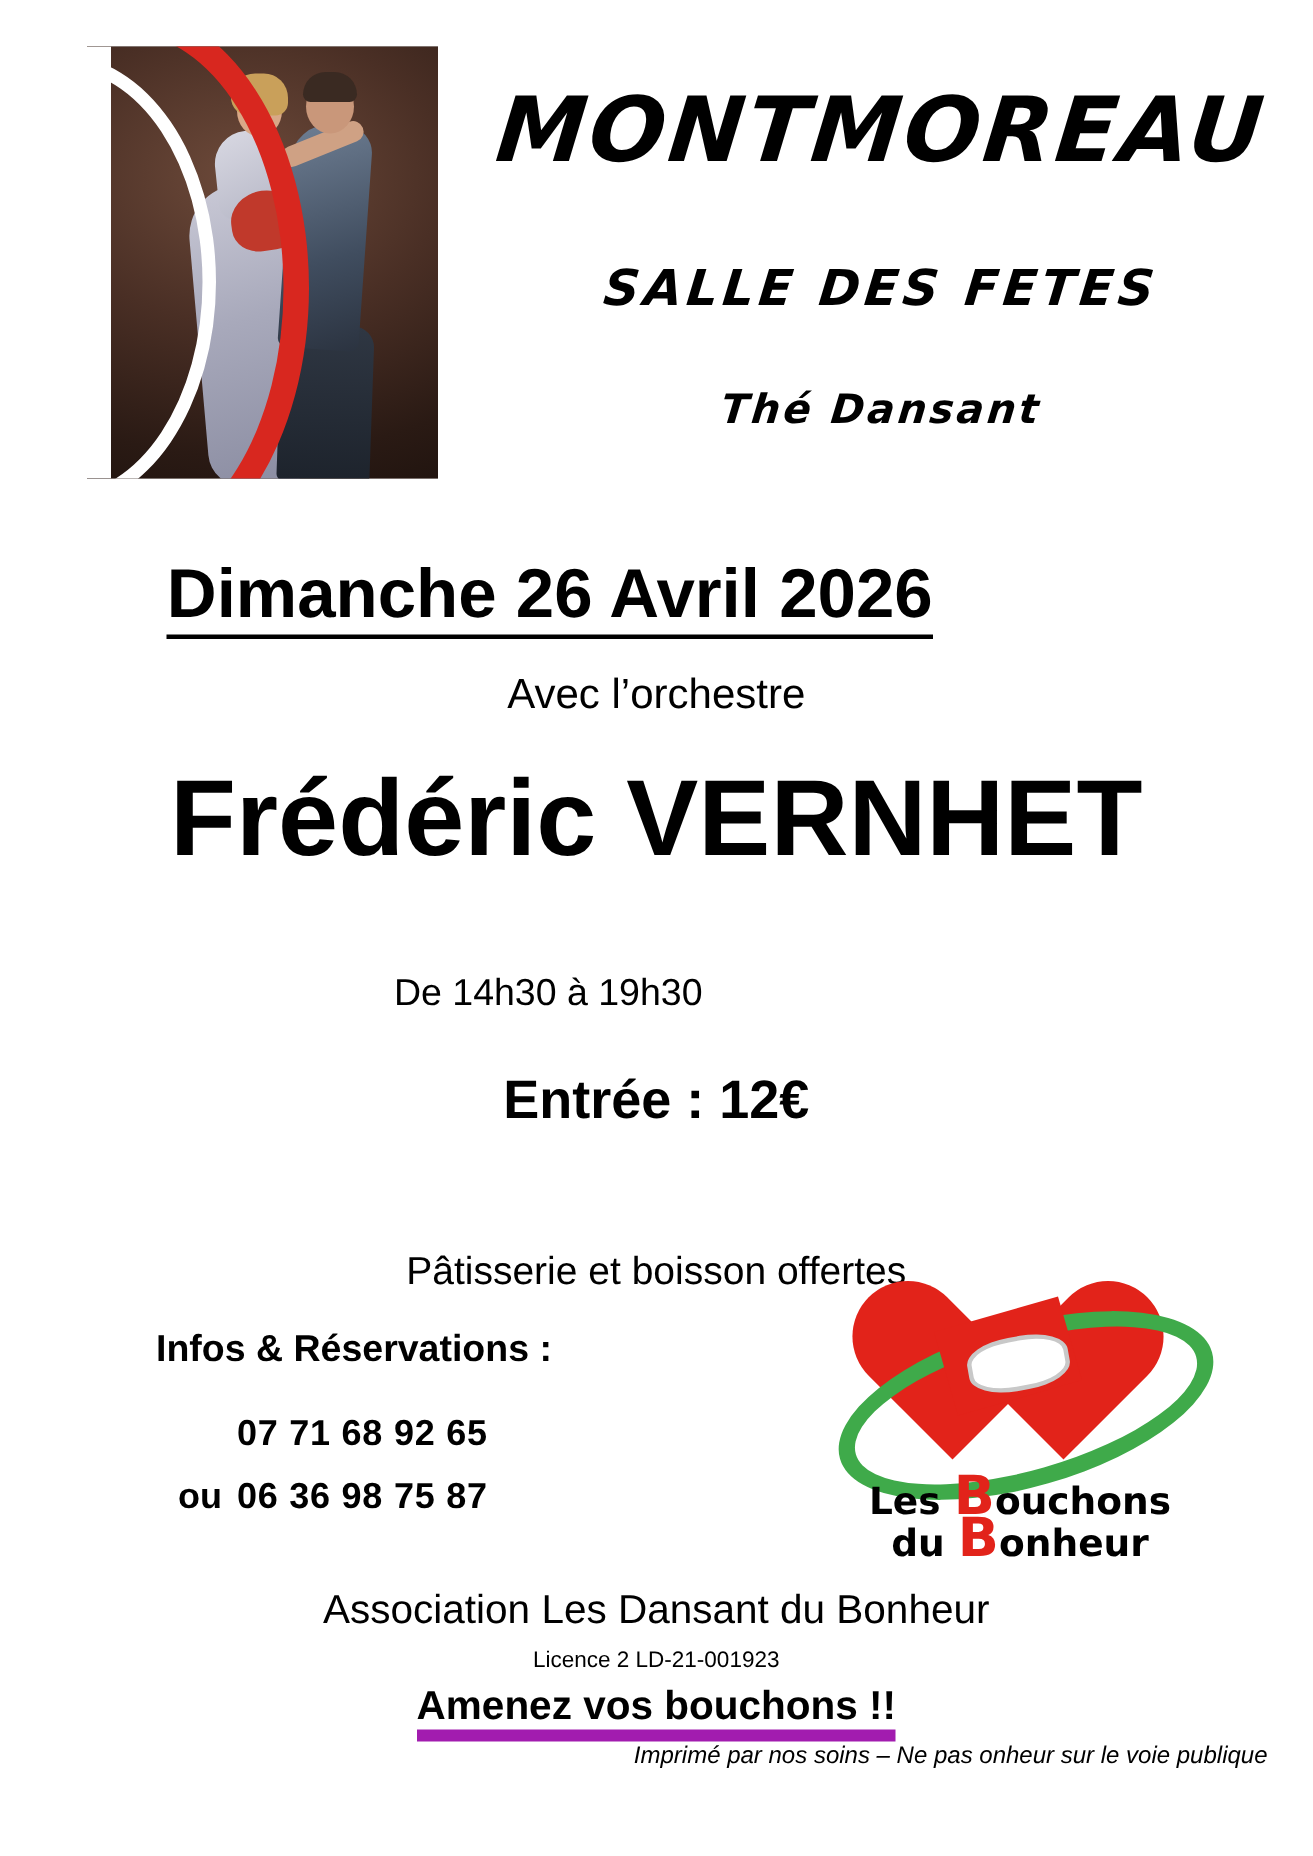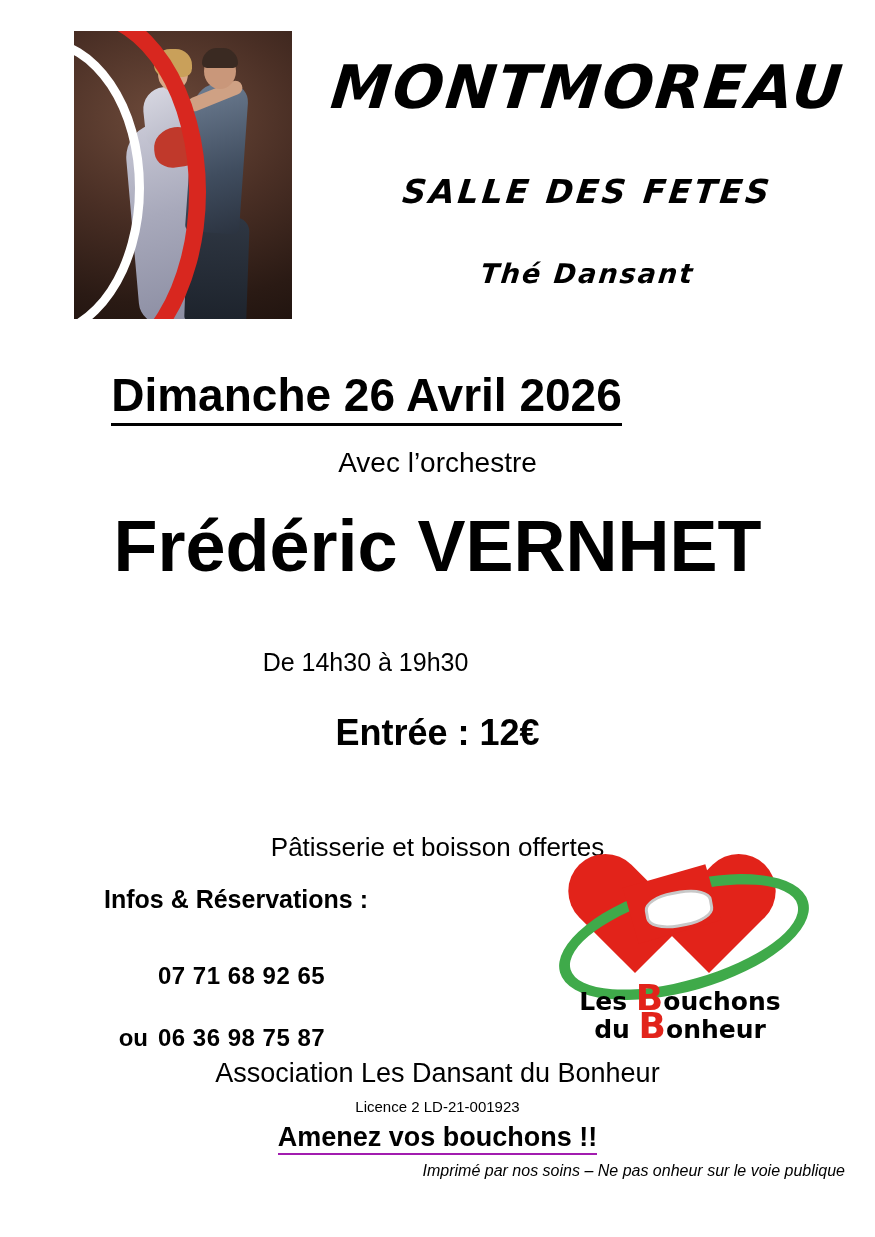--- a/index.html
+++ b/index.html
@@ -299,21 +299,20 @@
   }
   .phone-prefix {
     display: inline-block;
     width: 58px;
     text-align: right;
     font-weight: 700;
     padding-right: 10px;
   }
   .phone-number {
     letter-spacing: 0.5px;
-    margin-top: 20px;
   }
 
   
   .logo {
     position: absolute;
     left: 555px;
     top: 855px;
     width: 250px;
     height: 205px;
   }
@@ -421,21 +420,21 @@
   .bring {
     position: absolute;
     left: 0;
     top: 1122px;
     width: 875px;
     text-align: center;
     font-size: 27px;
     font-weight: 700;
   }
   .bring span {
-    border-bottom: 2px solid #a21caf;
+    border-bottom: 8px solid #a21caf;
     padding-bottom: 1px;
   }
   .printed {
     position: absolute;
     left: 0;
     top: 1162px;
     width: 845px;
     text-align: right;
     font-size: 16px;
     font-style: italic;

